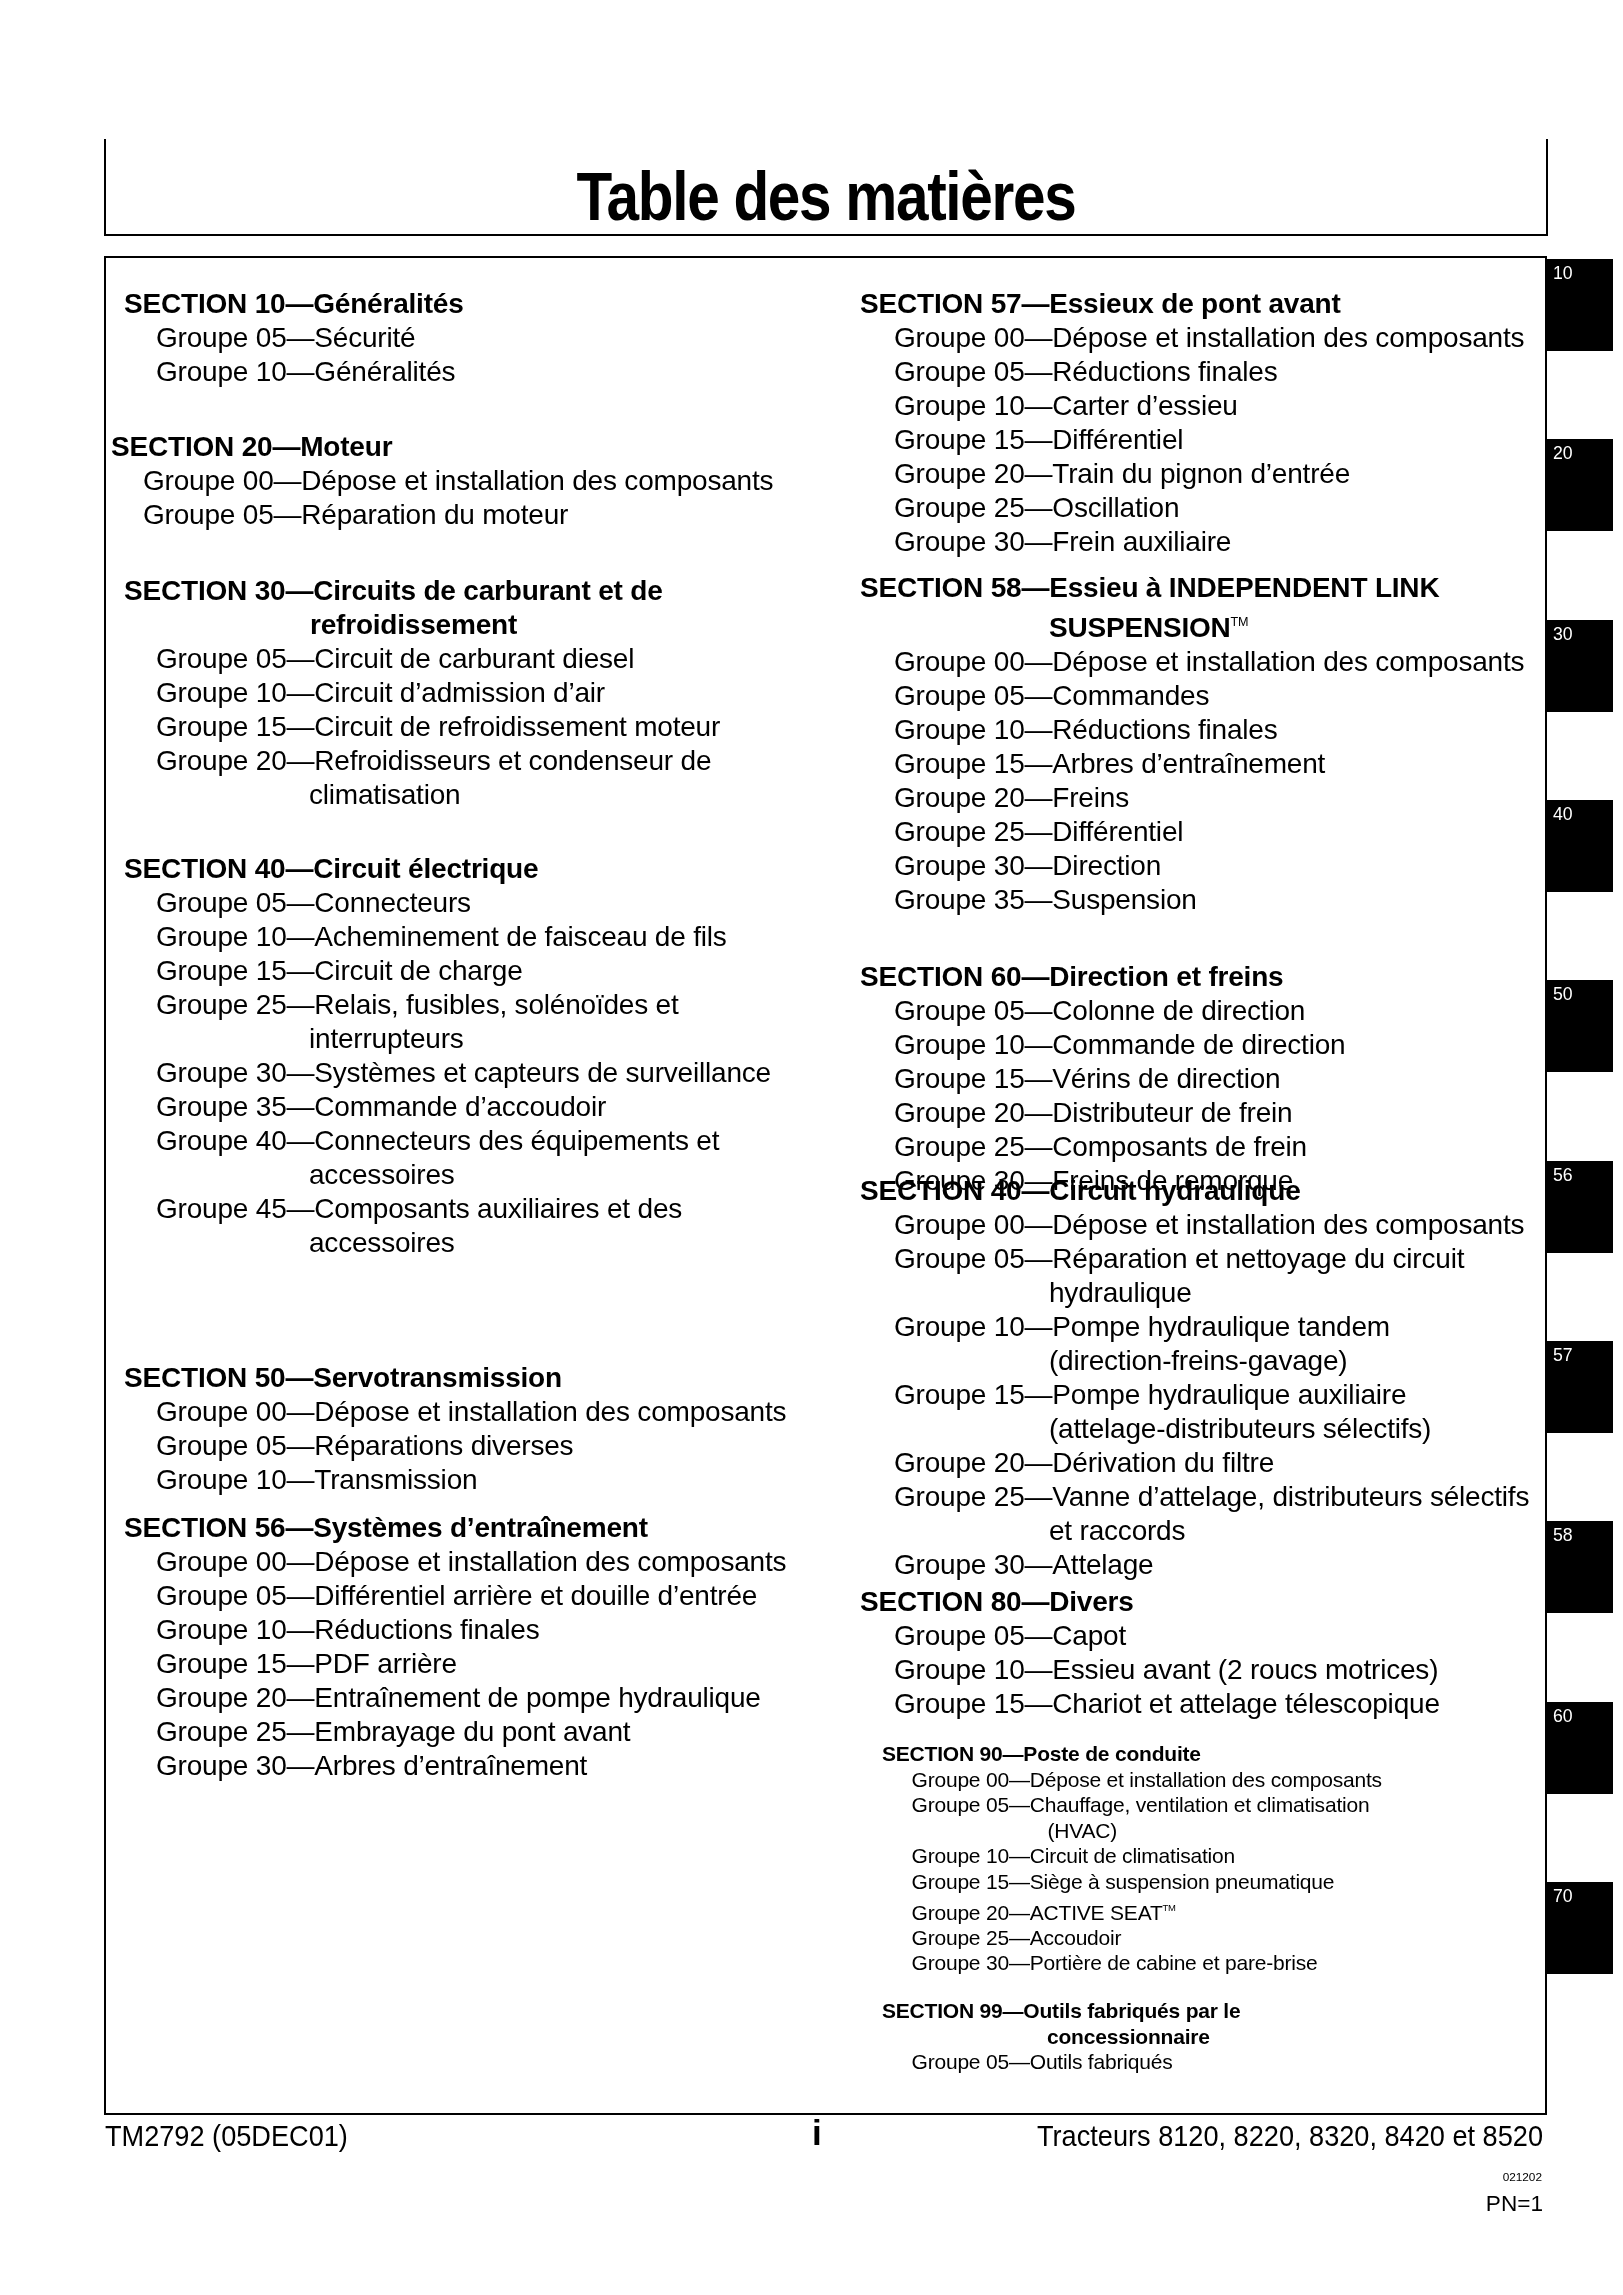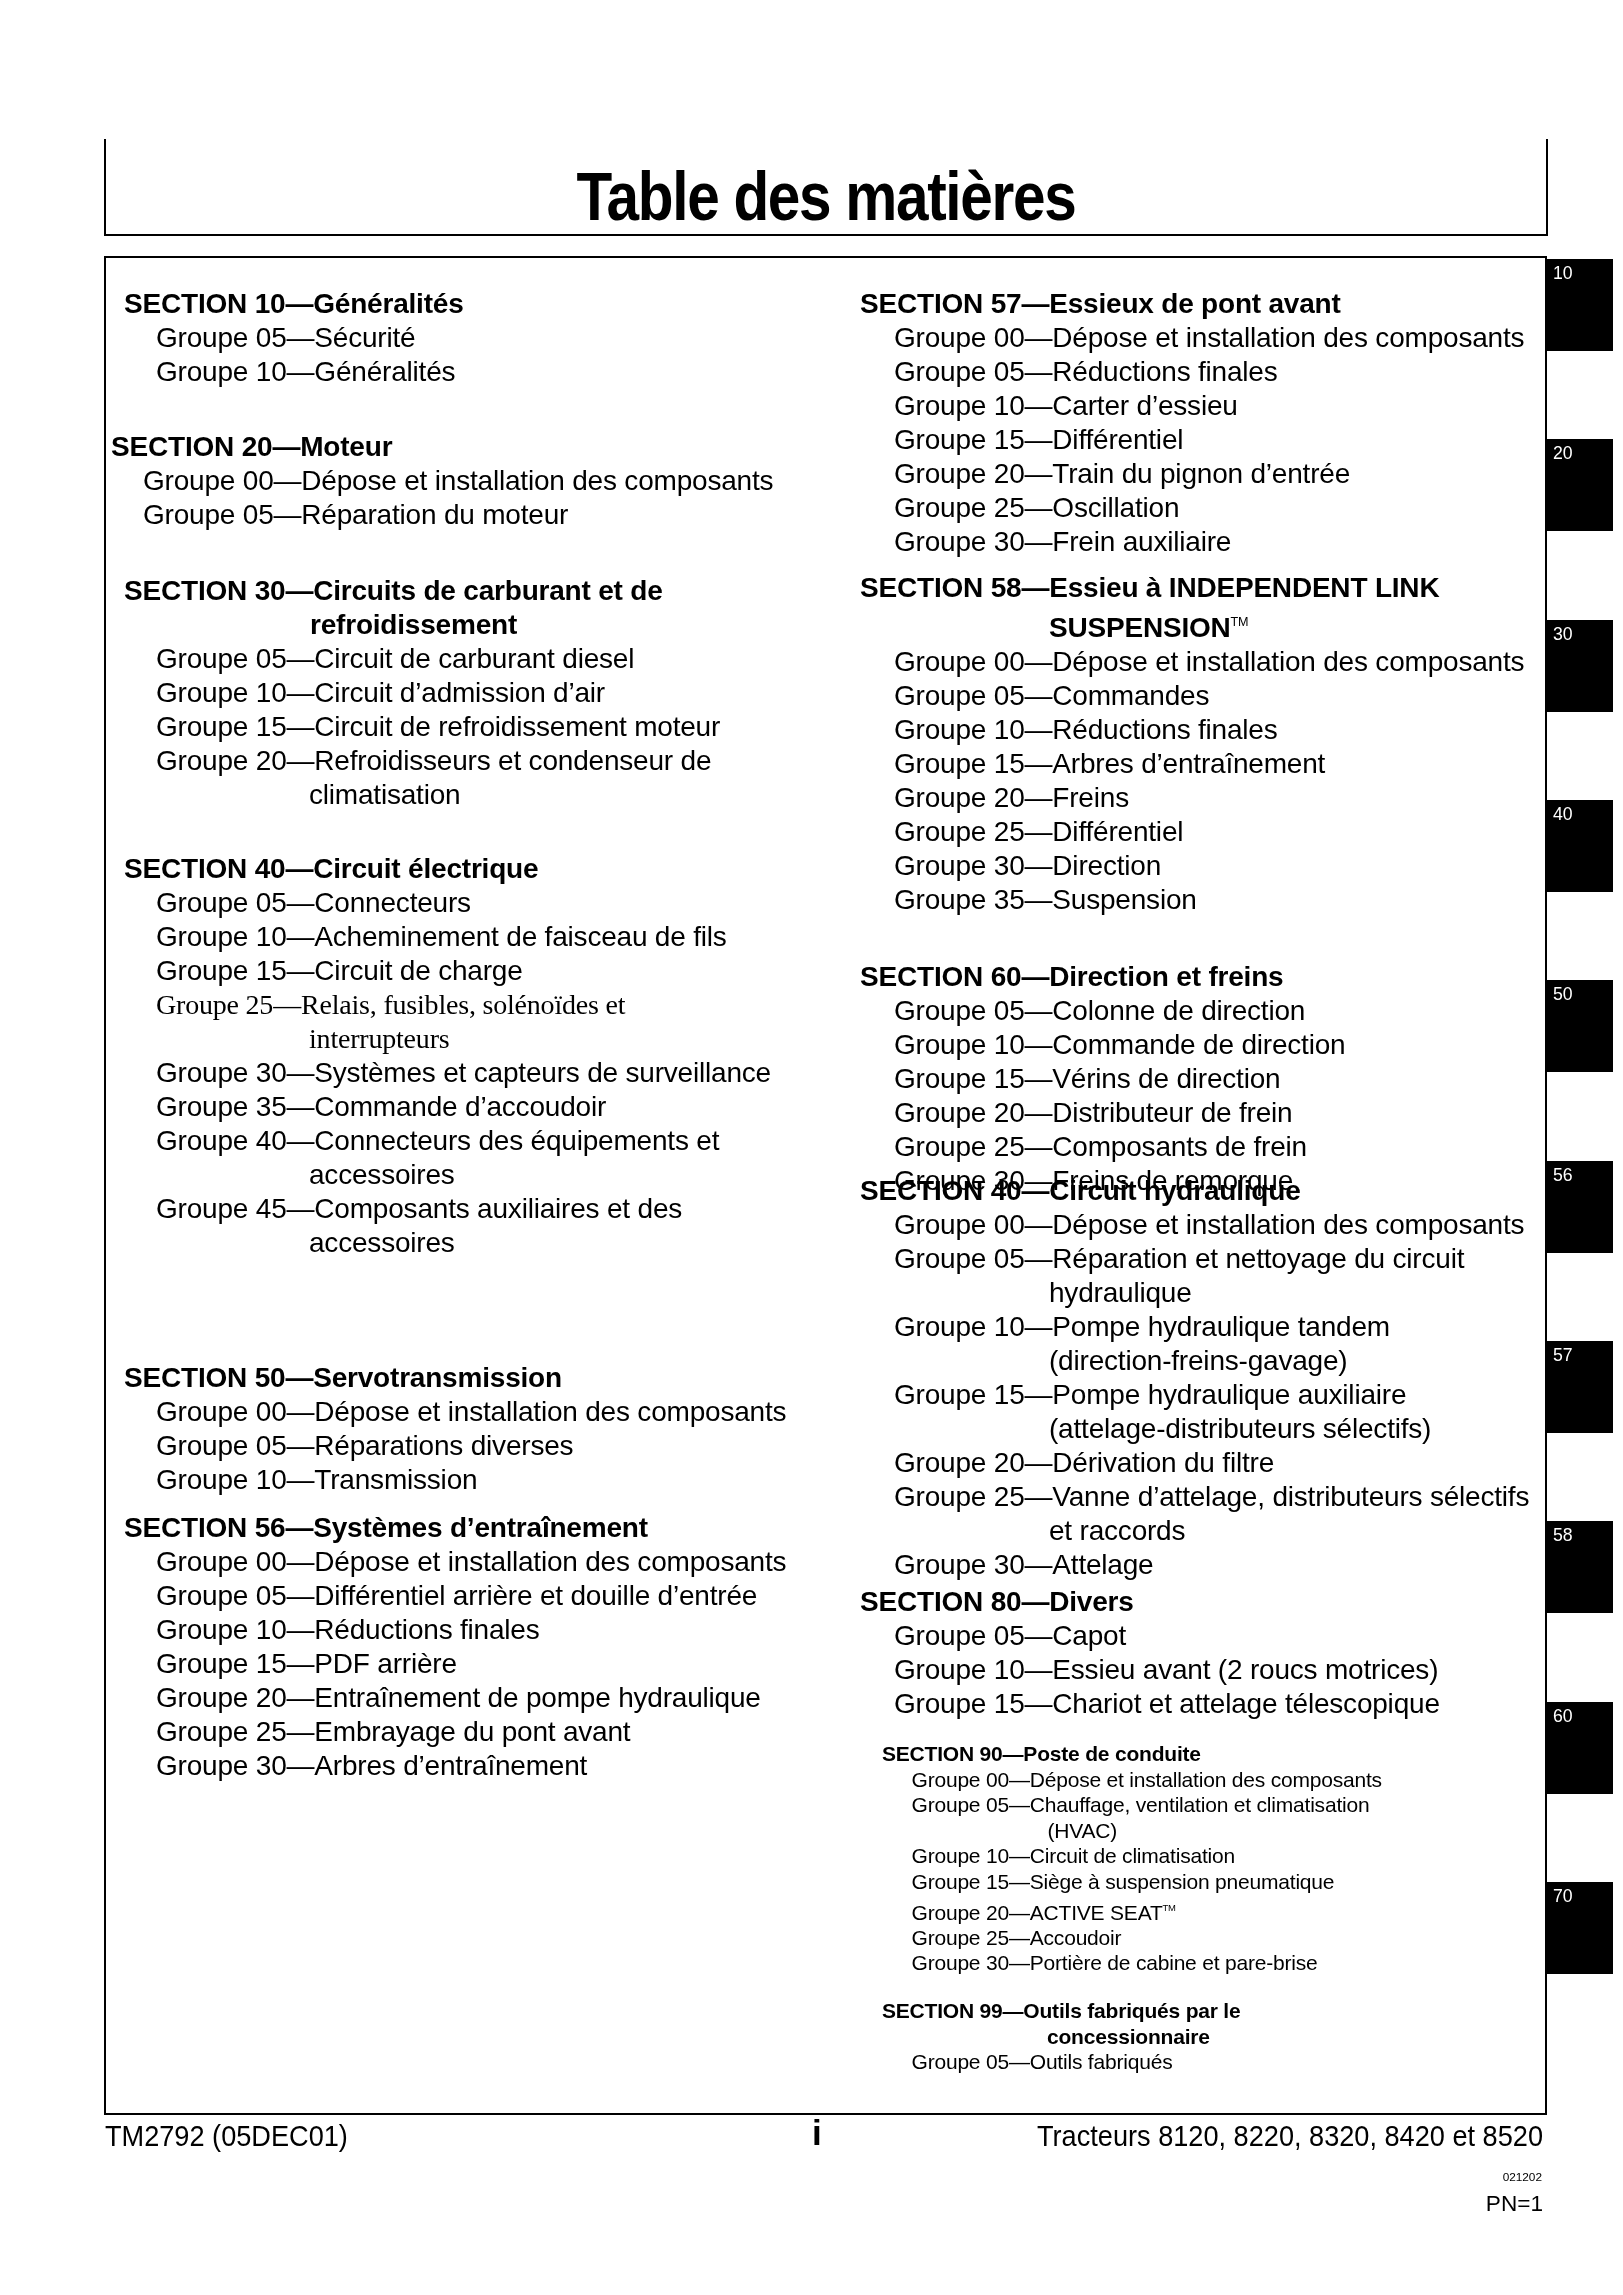--- a/index.html
+++ b/index.html
@@ -53,21 +53,21 @@
       <div class="grp" style="padding-left: 32px;"><span>Groupe 05</span><span>—</span><span>Circuit de carburant diesel</span></div>
       <div class="grp" style="padding-left: 32px;"><span>Groupe 10</span><span>—</span><span>Circuit d’admission d’air</span></div>
       <div class="grp" style="padding-left: 32px;"><span>Groupe 15</span><span>—</span><span>Circuit de refroidissement moteur</span></div>
       <div class="grp" style="padding-left: 32px;"><span>Groupe 20</span><span>—</span><span>Refroidisseurs et condenseur de</span><span class="cont" style="padding-left: 153px;">climatisation</span></div>
     </div>
     <div class="section" style="top: 852px; left: 124px;">
       <div class="sec-head"><span>SECTION 40</span><span>—</span><span>Circuit électrique</span></div>
       <div class="grp" style="padding-left: 32px;"><span>Groupe 05</span><span>—</span><span>Connecteurs</span></div>
       <div class="grp" style="padding-left: 32px;"><span>Groupe 10</span><span>—</span><span>Acheminement de faisceau de fils</span></div>
       <div class="grp" style="padding-left: 32px;"><span>Groupe 15</span><span>—</span><span>Circuit de charge</span></div>
-      <div class="grp" style="padding-left: 32px; font-family: Liberation Serif, serif;"><span>Groupe 25</span><span>—</span><span>Relais, fusibles, solénoïdes et</span><span class="cont" style="padding-left: 153px;">interrupteurs</span></div>
+      <div class="grp" style="padding-left: 32px;"><span>Groupe 25</span><span>—</span><span>Relais, fusibles, solénoïdes et</span><span class="cont" style="padding-left: 153px;">interrupteurs</span></div>
       <div class="grp" style="padding-left: 32px;"><span>Groupe 30</span><span>—</span><span>Systèmes et capteurs de surveillance</span></div>
       <div class="grp" style="padding-left: 32px;"><span>Groupe 35</span><span>—</span><span>Commande d’accoudoir</span></div>
       <div class="grp" style="padding-left: 32px;"><span>Groupe 40</span><span>—</span><span>Connecteurs des équipements et</span><span class="cont" style="padding-left: 153px;">accessoires</span></div>
       <div class="grp" style="padding-left: 32px;"><span>Groupe 45</span><span>—</span><span>Composants auxiliaires et des</span><span class="cont" style="padding-left: 153px;">accessoires</span></div>
     </div>
     <div class="section" style="top: 1334px; left: 124px; margin-top: 27px;">
       <div class="sec-head"><span>SECTION 50</span><span>—</span><span>Servotransmission</span></div>
       <div class="grp" style="padding-left: 32px;"><span>Groupe 00</span><span>—</span><span>Dépose et installation des composants</span></div>
       <div class="grp" style="padding-left: 32px;"><span>Groupe 05</span><span>—</span><span>Réparations diverses</span></div>
       <div class="grp" style="padding-left: 32px;"><span>Groupe 10</span><span>—</span><span>Transmission</span></div>

